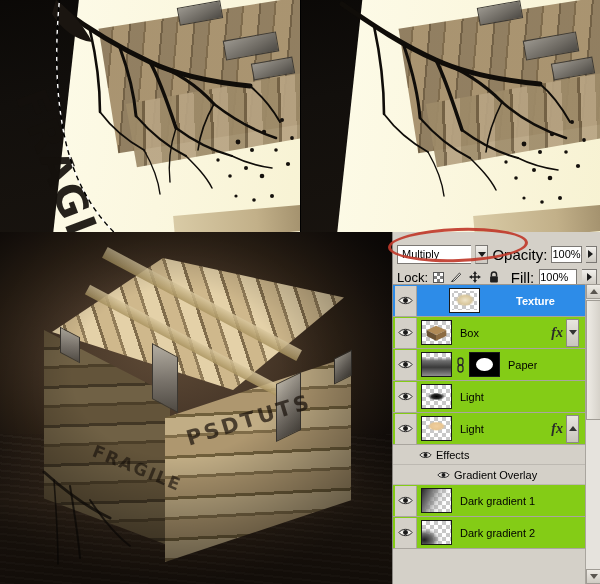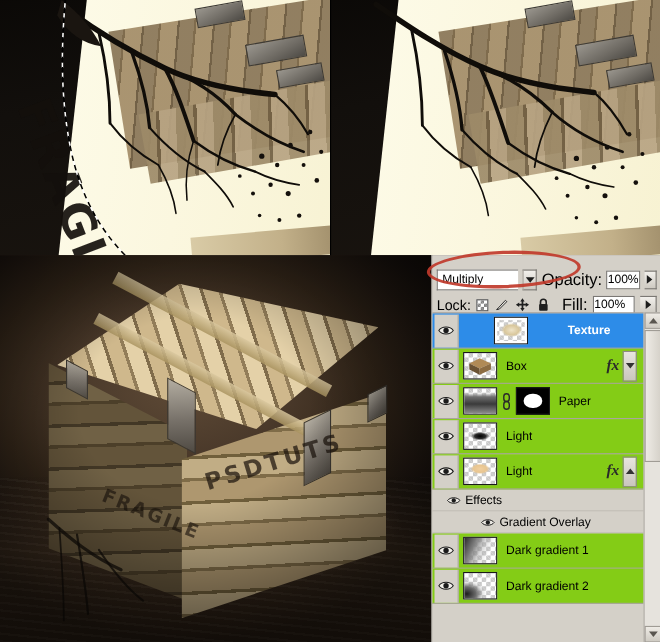--- a/index.html
+++ b/index.html
@@ -399,21 +399,21 @@
   .tri-up { width:0;height:0;border-left:4px solid transparent;border-right:4px solid transparent;border-bottom:5px solid #333; }
   .tri-down { width:0;height:0;border-left:4px solid transparent;border-right:4px solid transparent;border-top:5px solid #333; }
   
   .effect-row {
     display: flex; align-items: center;
     height: 20px;
     border-bottom: 1px solid #bdb9b2;
     background: #d4d0c8;
     padding-left: 2px;
   }
-  .effect-indent-1 { padding-left: 13px; }
+  .effect-indent-1 { padding-left: 26px; }
   .effect-indent-2 { padding-left: 44px; }
   .effect-label { font-size: 11px; margin-left: 4px; }
   .effect-eye-small { width: 13px; height: 10px; }
   
   .grad-slider {
     position: absolute; left: 0; bottom: 0; width: 100%; height: 7px;
     background: #fff; border-top: 1px solid #000;
   }
   .grad-slider:after {
     content: ""; position: absolute; left: 44%; top: 1px;

